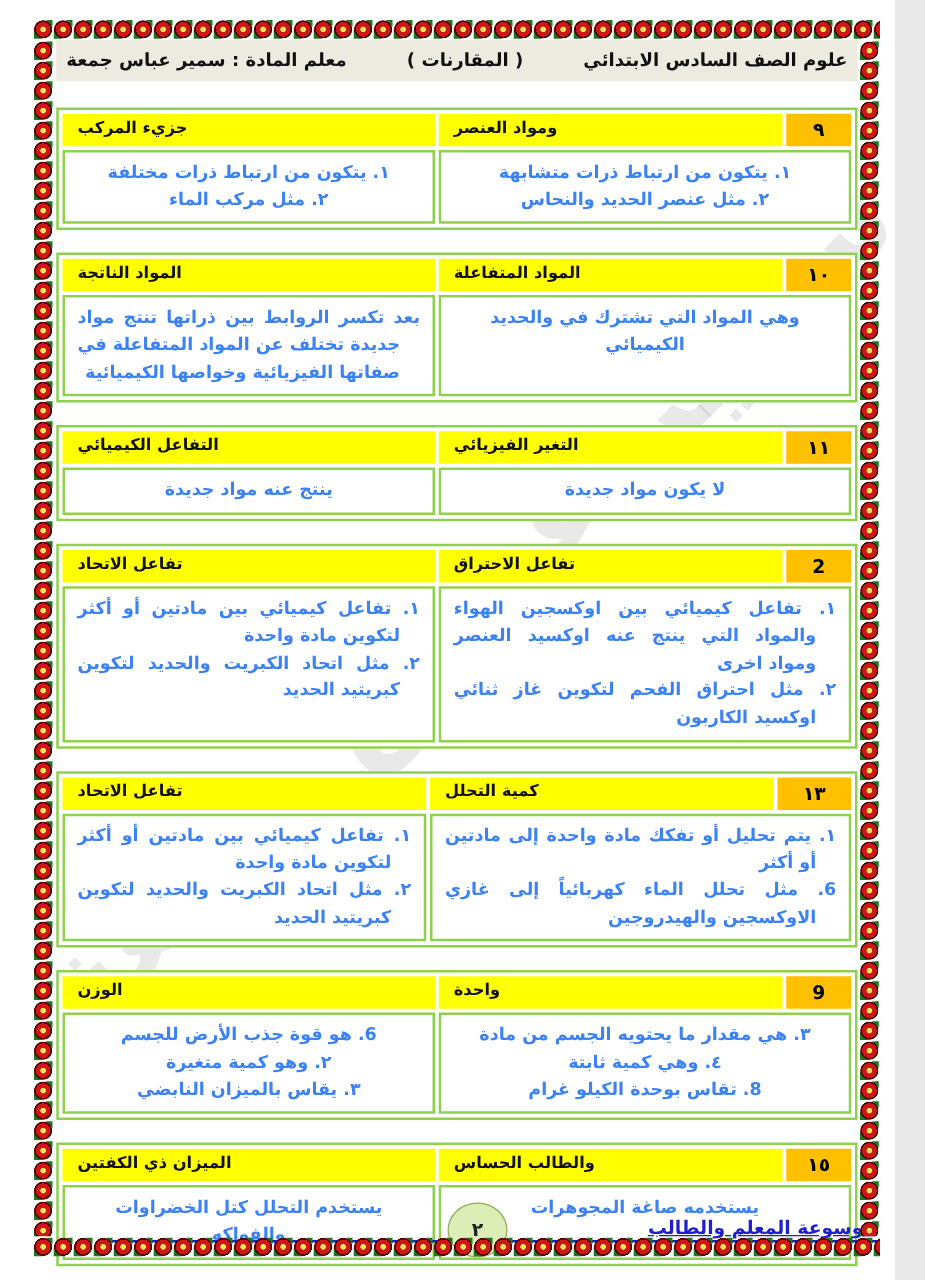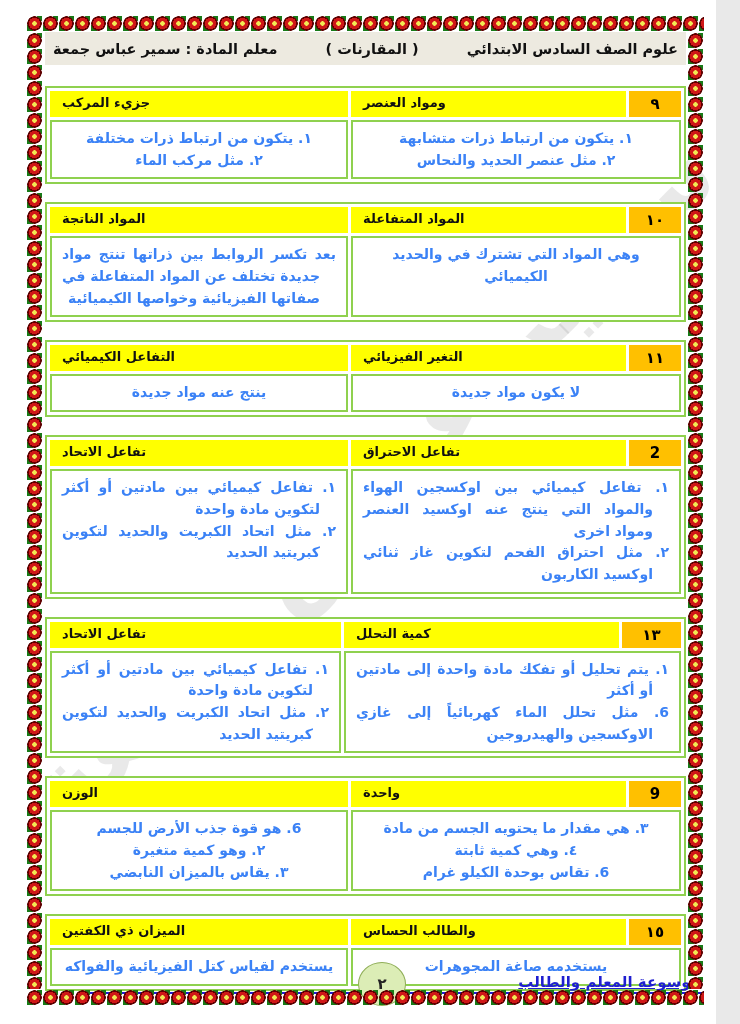--- a/index.html
+++ b/index.html
@@ -434,21 +434,21 @@
     <tbody>
             <tr>
       <td class="num">9</td>
       <td class="ttl rt">واحدة</td>
       <td class="ttl lt">الوزن</td>
     </tr>
     <tr>
       <td class="bdy rtb" colspan="2">
                 <div class="line center">٣. هي مقدار ما يحتويه الجسم من مادة</div>
                 <div class="line center">٤. وهي كمية ثابتة</div>
-                <div class="line center">6. تقاس بوحدة الكيلو غرام</div>
+                <div class="line center">8. تقاس بوحدة الكيلو غرام</div>
               </td>
       <td class="bdy ltb">
                 <div class="line center">6. هو قوة جذب الأرض للجسم</div>
                 <div class="line center">٢. وهو كمية متغيرة</div>
                 <div class="line center">٣. يقاس بالميزان النابضي</div>
               </td>
     </tr>
   </tbody>
         </table>
 
@@ -462,21 +462,21 @@
             <tr>
       <td class="num">١٥</td>
       <td class="ttl rt">والطالب الحساس</td>
       <td class="ttl lt">الميزان ذي الكفتين</td>
     </tr>
     <tr>
       <td class="bdy rtb" colspan="2">
                 <div class="line center">يستخدمه صاغة المجوهرات</div>
               </td>
       <td class="bdy ltb">
-                <div class="line center">يستخدم لقياس كتل الفيزيائية والفواكه</div>
+                <div class="line center">يستخدم التحلل كتل الخضراوات والفواكه</div>
               </td>
     </tr>
   </tbody>
         </table>
 </div>
   </div>
 
   <div class="footer">
     <span class="footer-site">موسوعة المعلم والطالب</span>
     <div class="page-circle">٢</div>

